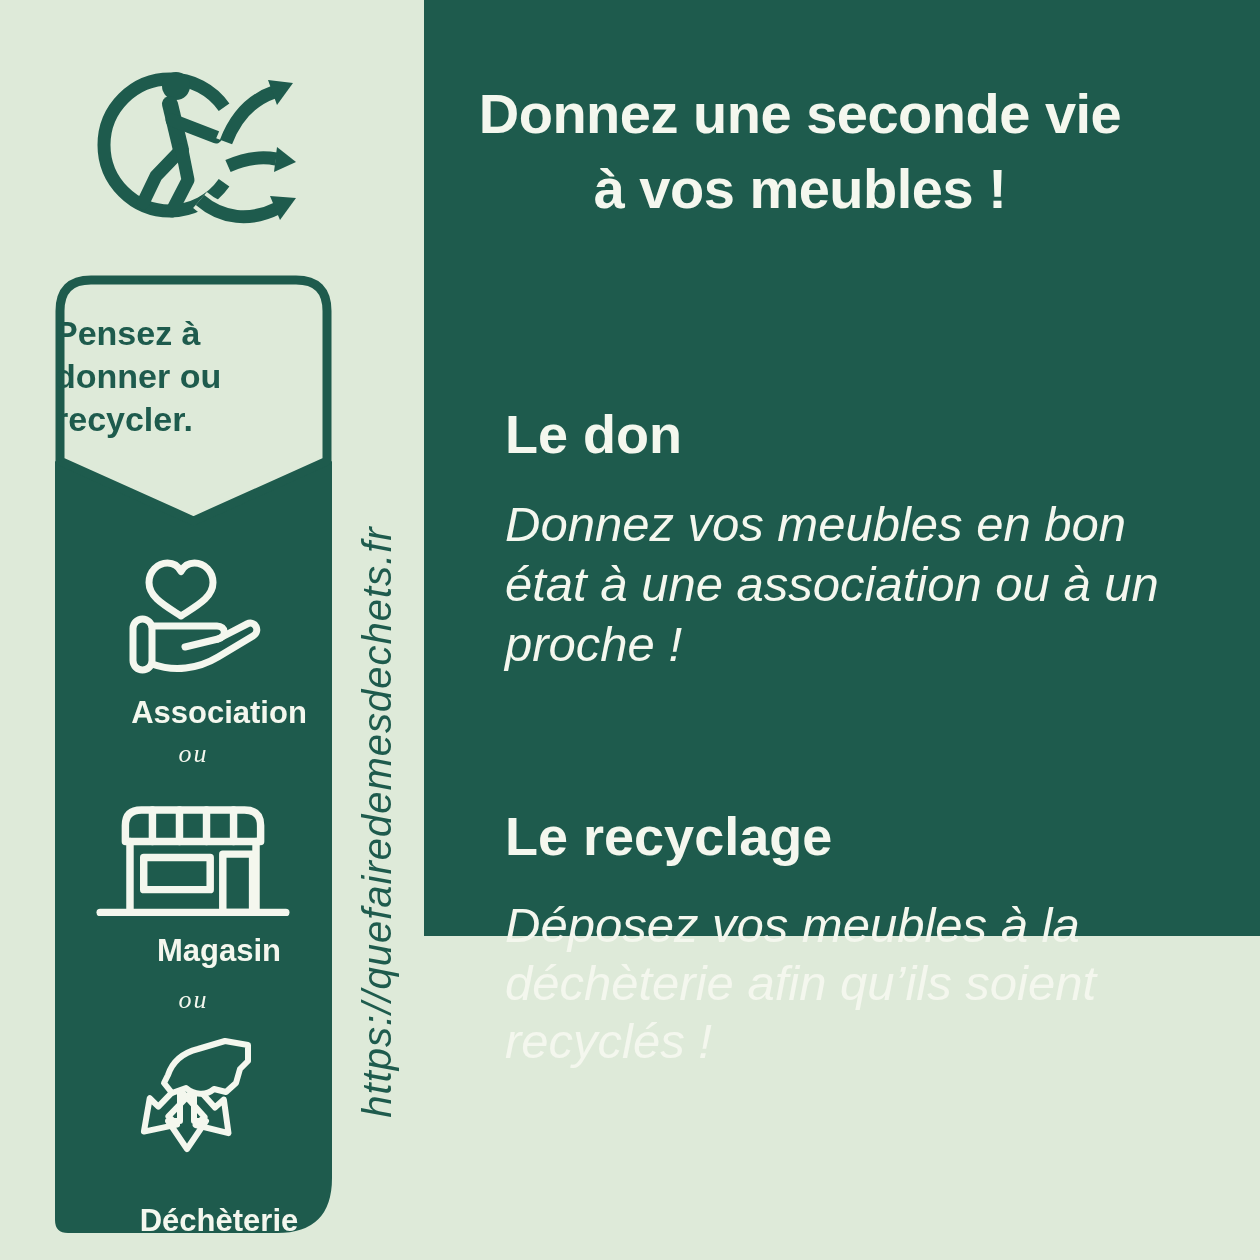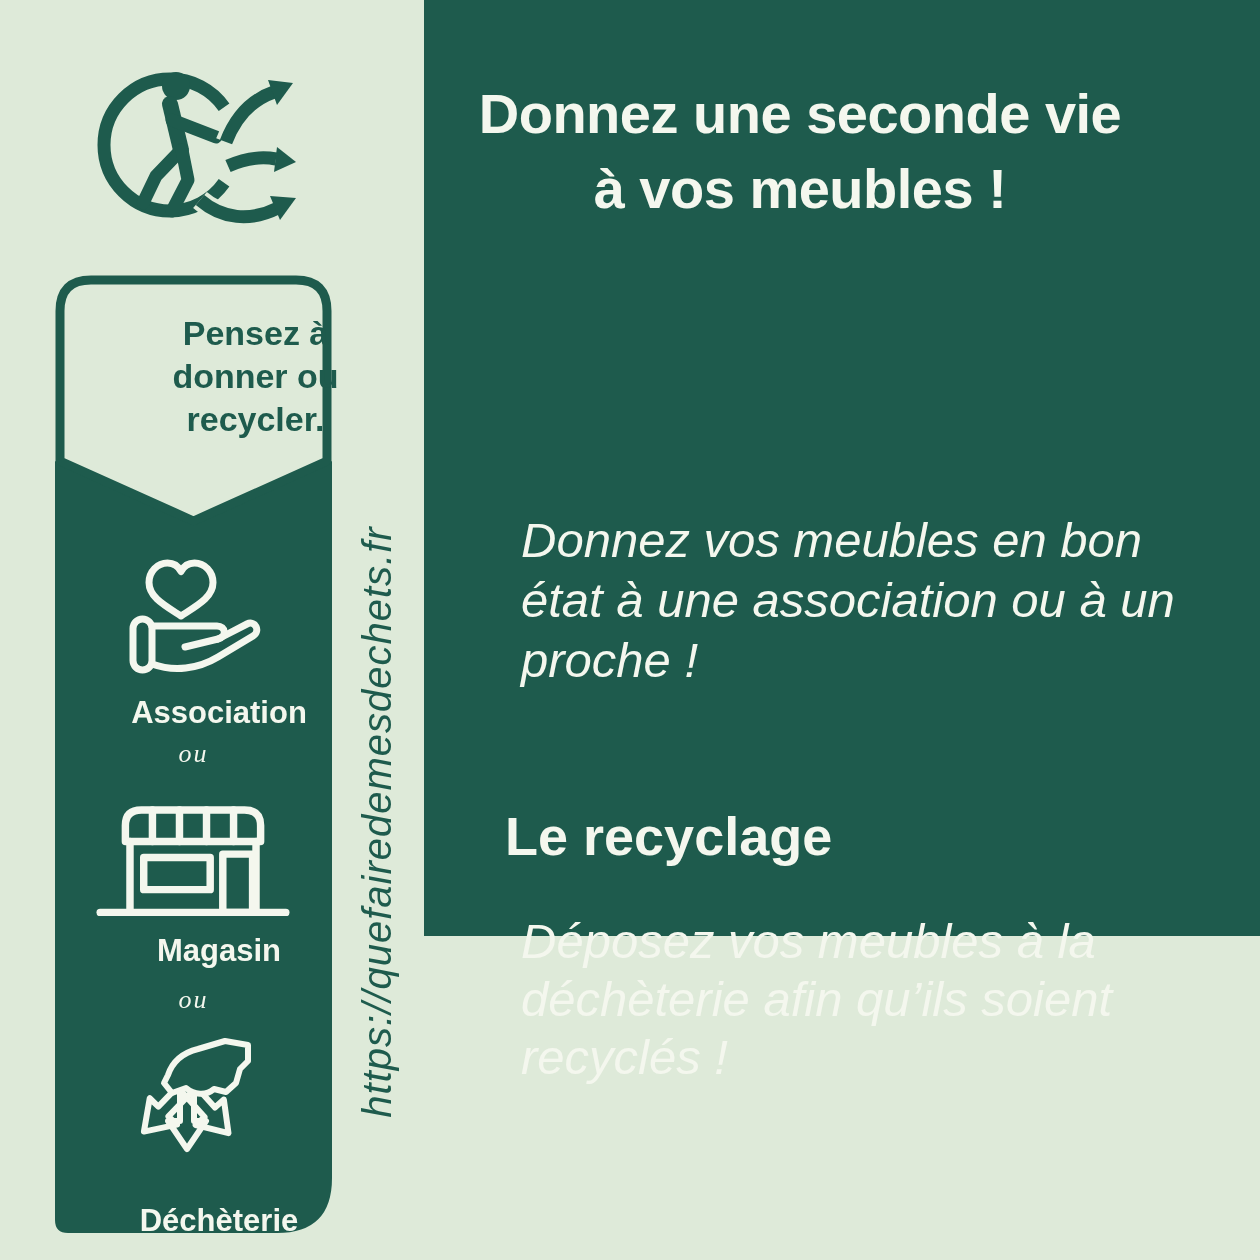--- a/index.html
+++ b/index.html
@@ -7,35 +7,35 @@
     --light:#deead9;
     --offwhite:#f4f7ee;
   }
   html,body{margin:0;padding:0;}
   body{font-family:"Liberation Sans",sans-serif;}
   .canvas{position:relative;width:1260px;height:1260px;background:var(--light);overflow:hidden;}
   .right-panel{position:absolute;left:424px;top:0;width:836px;height:936px;background:var(--dark);}
   .abs{position:absolute;}
   .pre{white-space:pre-line;}
   
-  .banner-text{left:55px;top:312px;width:333px;text-align:center;color:var(--dark);
-    font-weight:bold;font-size:34px;line-height:43px;padding-left:34px;}
+  .banner-text{left:55px;top:312px;width:333px;color:var(--dark);
+    font-weight:bold;font-size:34px;line-height:43px;}
   .opt-label{left:55px;width:328px;text-align:center;color:var(--offwhite);
     font-weight:bold;font-size:31px;line-height:31px;}
   .sep{left:55px;width:277px;text-align:center;color:var(--offwhite);
     font-style:italic;font-size:26px;line-height:26px;letter-spacing:2px;font-family:Liberation Serif, serif;}
   .url-vertical{left:377px;top:822px;transform:translate(-50%,-50%) rotate(-90deg);
     white-space:nowrap;color:var(--dark);font-style:italic;font-size:40px;letter-spacing:1px;}
   
   .title{left:0;right:84px;top:76px;margin:0;text-align:center;color:var(--offwhite);
     font-weight:bold;font-size:56px;line-height:75px;letter-spacing:-0.5px;}
   .heading{left:81px;margin:0;color:var(--offwhite);font-weight:bold;font-size:54px;line-height:54px;}
   .h-don{top:407px;}
   .h-rec{top:809px;}
-  .bodytxt{left:81px;right:40px;margin:16px;color:var(--offwhite);font-style:italic;
+  .bodytxt{left:81px;right:40px;margin:0;color:var(--offwhite);font-style:italic;
     font-size:49px;line-height:60px;}
   .p-don{top:494px;}
   .p-rec{top:896px;line-height:58px;}
   svg{display:block;}
 </style>
 </head>
 <body>
 
 <div class="canvas">
 
@@ -98,20 +98,21 @@
 
     <div class="abs opt-label" style="top:1205px;">Déchèterie</div>
 
     <div class="abs url-vertical">https://quefairedemesdechets.fr</div>
   </div>
 
   <div class="right-panel">
     <h1 class="abs title pre">Donnez une seconde vie
 à vos meubles !</h1>
 
+    <h2 class="abs heading h-don">Le don</h2>
     <p class="abs bodytxt p-don pre">Donnez vos meubles en bon
 état à une association ou à un
 proche !</p>
 
     <h2 class="abs heading h-rec">Le recyclage</h2>
     <p class="abs bodytxt p-rec pre">Déposez vos meubles à la
 déchèterie afin qu’ils soient
 recyclés !</p>
   </div>
 </div>

